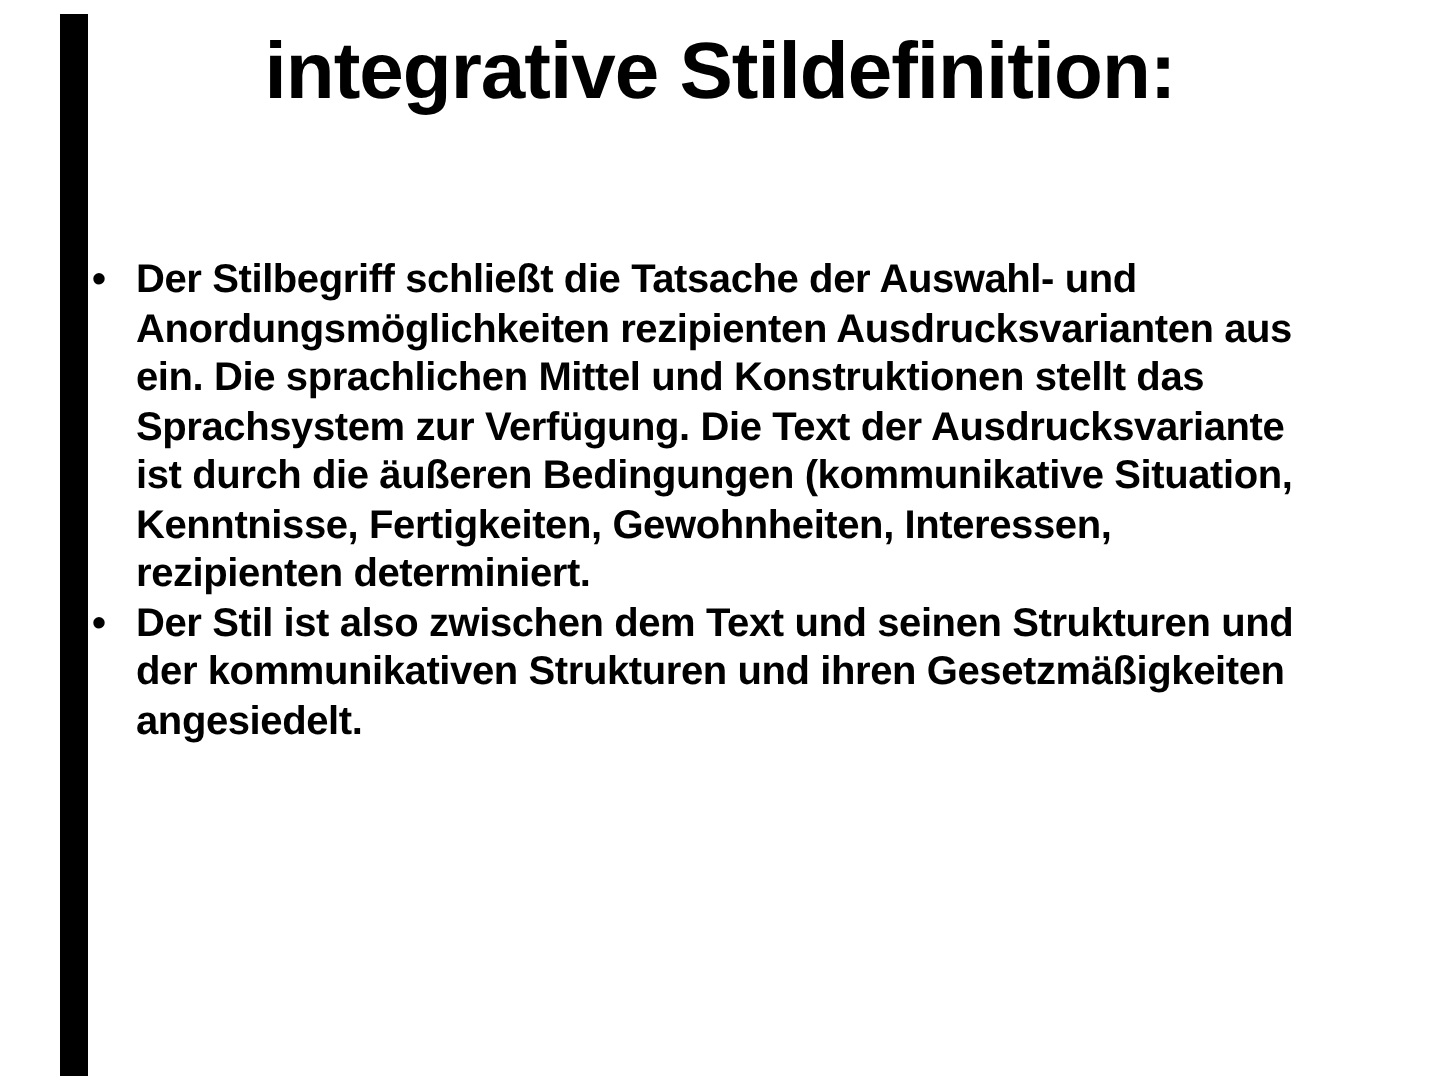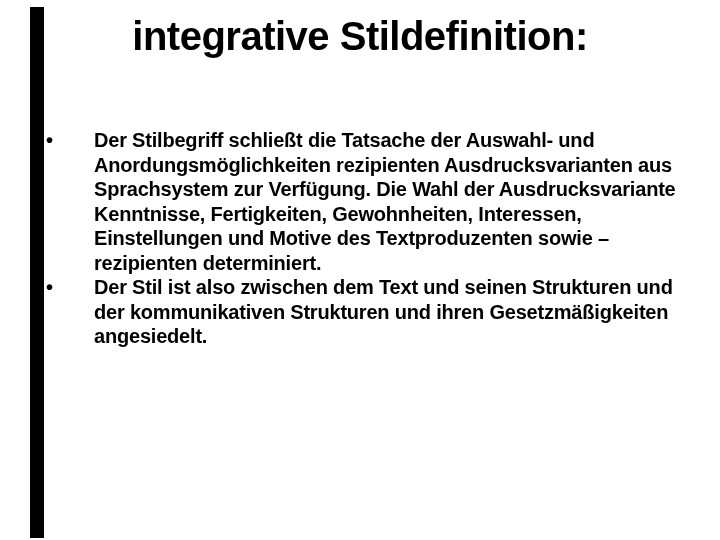--- a/index.html
+++ b/index.html
@@ -53,42 +53,42 @@
     font-size: 20px;
     font-weight: bold;
     line-height: 24.5px;
   }
   .line {
     font-size: 20px;
     font-weight: bold;
     line-height: 24.5px;
     letter-spacing: -0.2px;
     white-space: nowrap;
-    margin-left: 26px;
   }
 </style>
 </head>
 <body>
 
 <div class="slide">
 
   <div class="left-bar"></div>
 
   <h1 class="title">integrative Stildefinition:</h1>
 
   <div class="bullets">
 
     <div class="bullet-item">
       <span class="marker">•</span>
       <div class="lines">
         <div class="line">Der Stilbegriff schließt die Tatsache der Auswahl- und</div>
         <div class="line">Anordungsmöglichkeiten rezipienten Ausdrucksvarianten aus</div>
-        <div class="line">Sprachsystem zur Verfügung. Die Wahl der Ausdrucksvariante</div>
+        <div class="line">ein. Die sprachlichen Mittel und Konstruktionen stellt das</div>
+        <div class="line">Sprachsystem zur Verfügung. Die Text der Ausdrucksvariante</div>
+        <div class="line">ist durch die äußeren Bedingungen (kommunikative Situation,</div>
         <div class="line">Kenntnisse, Fertigkeiten, Gewohnheiten, Interessen,</div>
-        <div class="line">Einstellungen und Motive des Textproduzenten sowie –</div>
         <div class="line">rezipienten determiniert.</div>
       </div>
     </div>
 
     <div class="bullet-item">
       <span class="marker">•</span>
       <div class="lines">
         <div class="line">Der Stil ist also zwischen dem Text und seinen Strukturen und</div>
         <div class="line">der kommunikativen Strukturen und ihren Gesetzmäßigkeiten</div>
         <div class="line">angesiedelt.</div>

